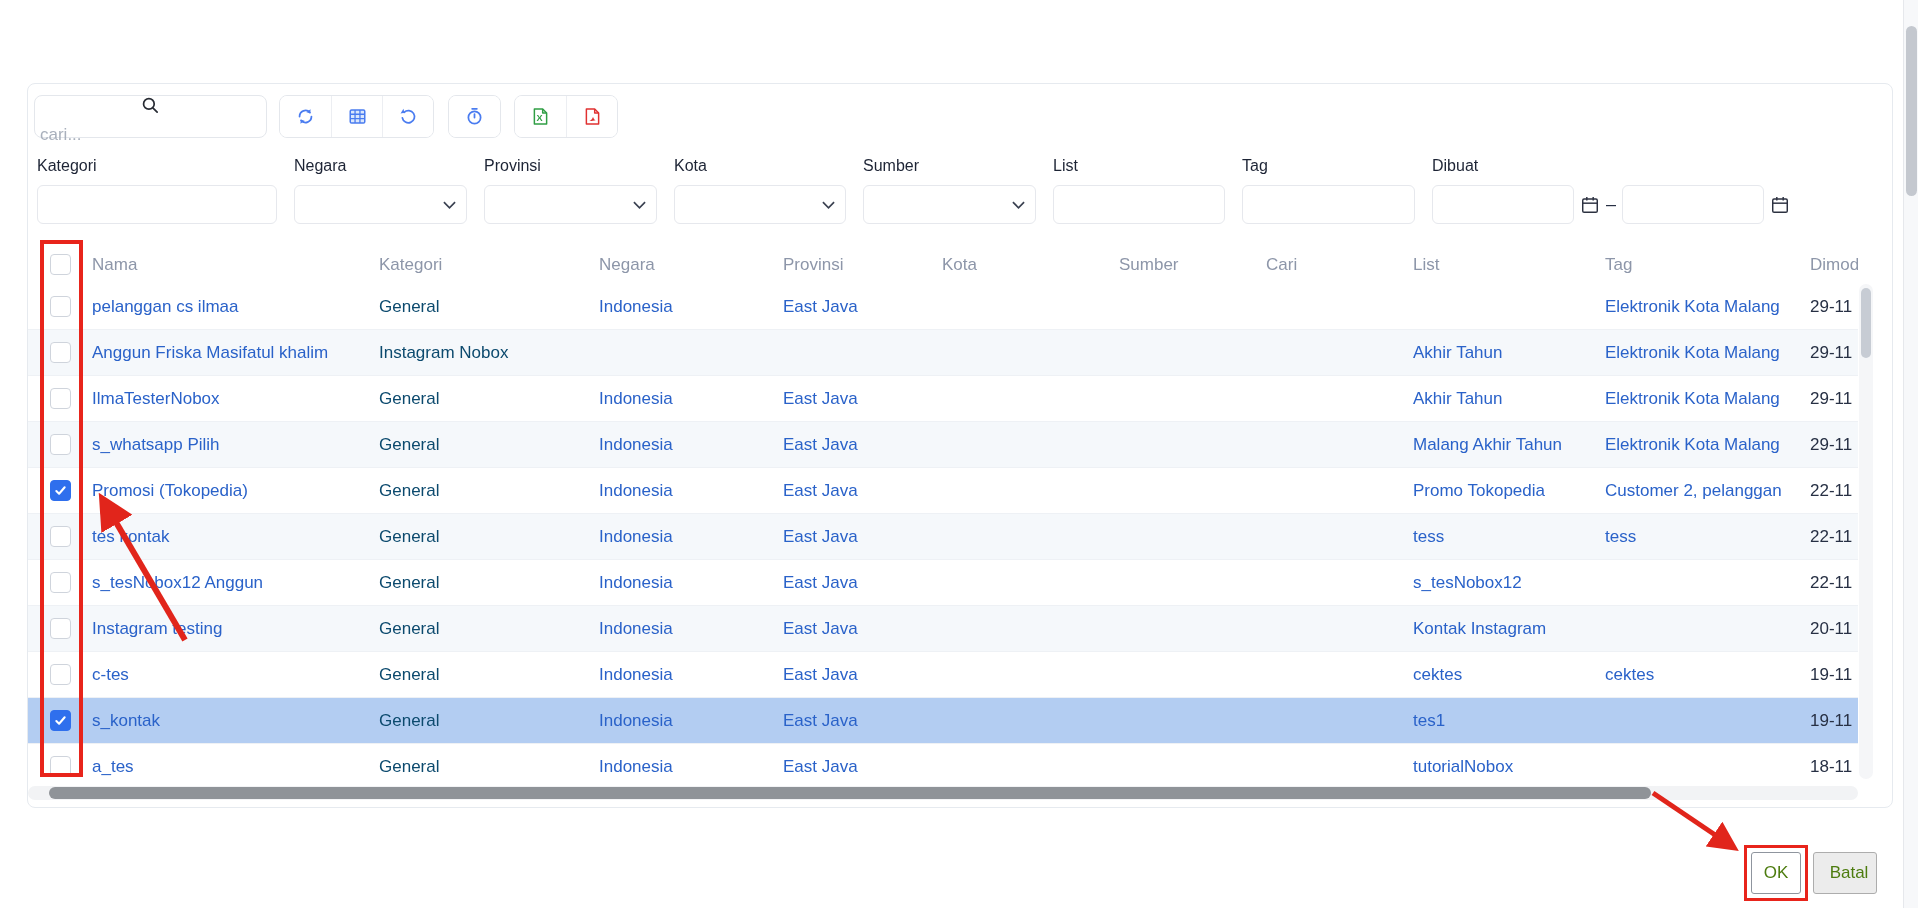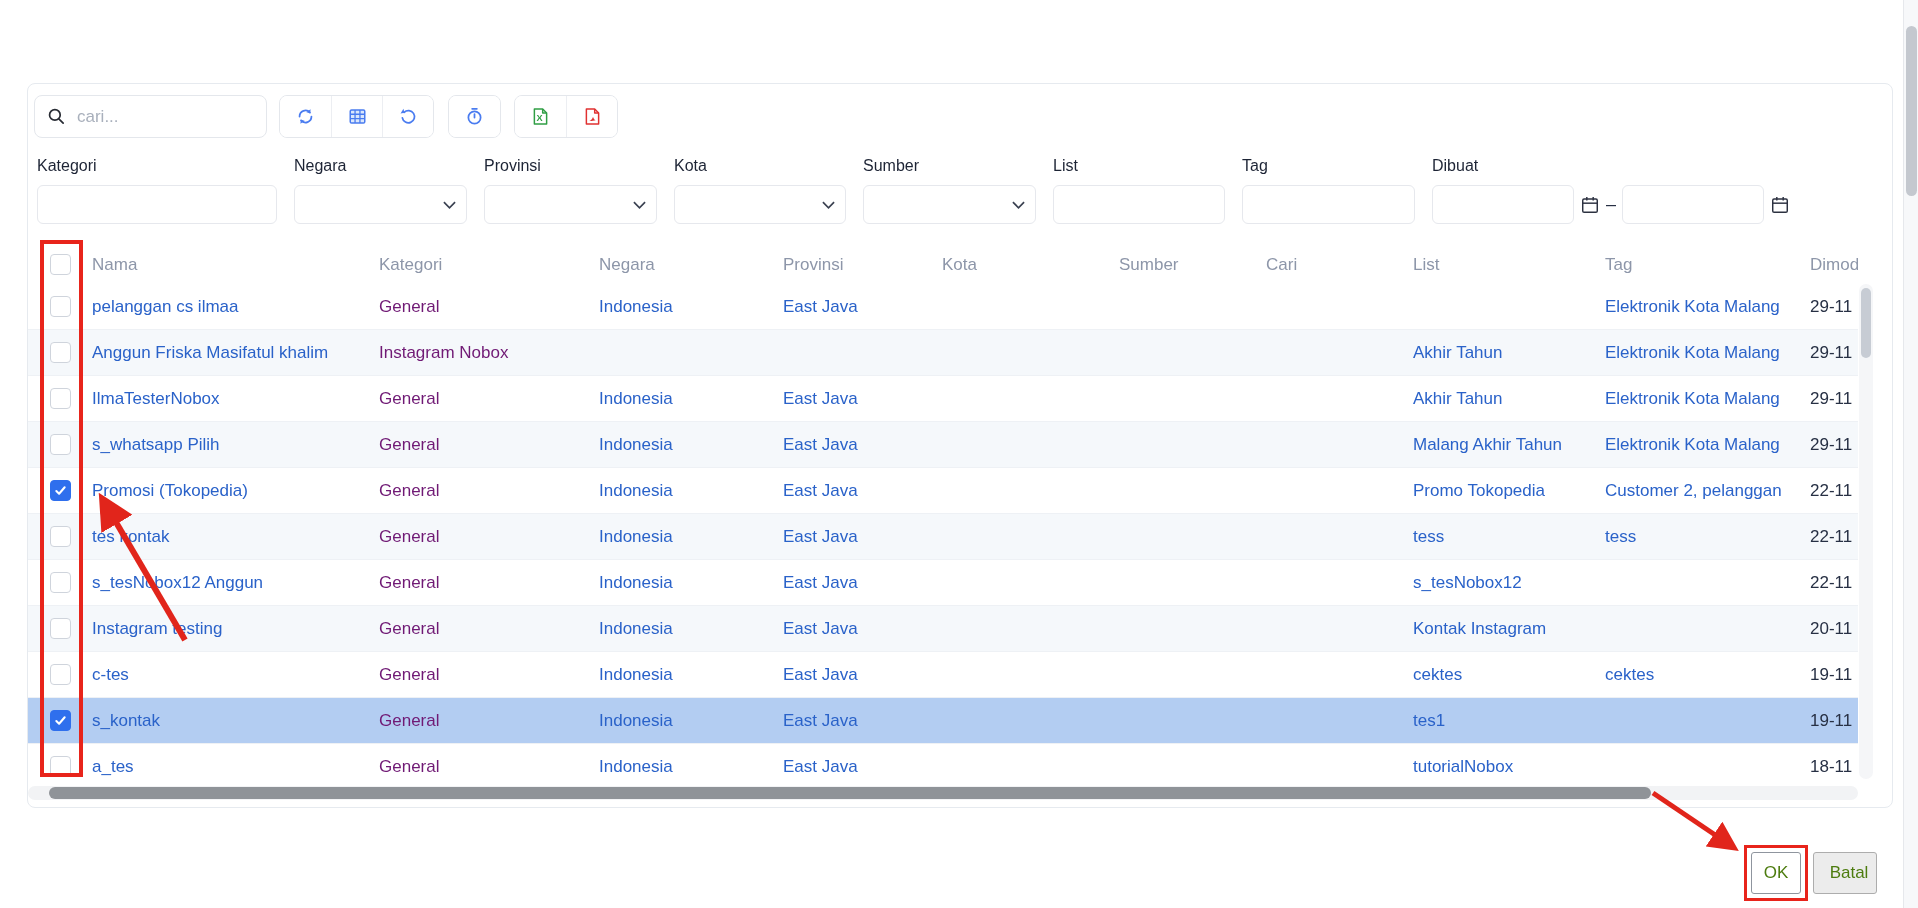--- a/index.html
+++ b/index.html
@@ -14,21 +14,21 @@
   .winbtn{position:absolute;top:17px;width:26px;height:26px;display:flex;align-items:center;
     justify-content:center;cursor:pointer;background:transparent;border:none;padding:0;}
   .winbtn.max{left:1826px;} .winbtn.close{left:1870px;}
 
   
   .panel{position:absolute;left:27px;top:83px;width:1864px;height:723px;border:1px solid #e6eaef;
     border-radius:8px;background:#fff;}
 
   
   .search-wrap{position:absolute;left:34px;top:95px;width:233px;height:43px;border:1px solid #e4e7ec;
-    border-radius:8px;background:#fff;display:flex;align-items:center;padding:0 12px;box-sizing:border-box;gap:9px;}
+    border-radius:8px;background:#fff;display:flex;align-items:center;padding:0 12px;box-sizing:border-box;gap:9px;flex-direction:column;}
   .search-wrap input{border:none;outline:none;flex:1;font-size:17px;color:#273044;min-width:0;
     font-family:inherit;background:transparent;}
   .search-wrap input::placeholder{color:#a9b0bc;}
   .btn-group{position:absolute;top:95px;height:43px;display:flex;border:1px solid #e4e7ec;
     border-radius:8px;background:#fff;box-sizing:border-box;overflow:hidden;}
   .btn-group .tbtn{width:51px;height:41px;display:flex;align-items:center;justify-content:center;
     background:#fff;border:none;border-left:1px solid #eceef2;cursor:pointer;padding:0;}
   .btn-group .tbtn:first-child{border-left:none;}
   #group-1{left:279px;} #group-2{left:448px;} #group-3{left:514px;}
 
@@ -47,21 +47,21 @@
   .thead,.trow{display:grid;grid-template-columns:57px 287px 220px 184px 159px 177px 147px 147px 192px 205px 1fr;
     align-items:center;}
   .thead{position:absolute;left:28px;top:245px;width:1830px;height:39px;border-bottom:1px solid #dfe5ec;}
   .thead .hcell{font-size:17px;color:#8d96a9;font-weight:500;padding-left:7px;white-space:nowrap;overflow:hidden;}
   .tbody{position:absolute;left:28px;top:284px;width:1830px;height:495px;overflow:hidden;}
   .trow{height:45px;border-bottom:1px solid #eef1f5;background:#fff;cursor:pointer;}
   .trow:nth-child(even){background:#f5f8fb;}
   .trow.selected{background:#b3cdf2;}
   .cell{font-size:17px;padding-left:7px;white-space:nowrap;overflow:hidden;}
   .cell.c-link{color:#2a62c9;}
-  .cell.c-gray{color:#701a75;}
+  .cell.c-gray{color:#0c4a6e;}
   .cell.c-date{color:#273044;}
   .cbwrap{display:flex;justify-content:center;}
   .cb{width:21px;height:21px;border:1.5px solid #cfd4dc;border-radius:4px;background:#fff;
     box-sizing:border-box;display:flex;align-items:center;justify-content:center;cursor:pointer;}
   .cb.checked{background:#2f6fed;border-color:#2f6fed;}
 
   
   .vscroll{position:absolute;left:1859px;top:284px;width:14px;height:495px;background:#f5f6f8;border-radius:7px;}
   .vscroll .thumb{position:absolute;left:2px;top:4px;width:10px;height:70px;background:#c7ccd4;border-radius:5px;}
   .hscroll{position:absolute;left:28px;top:786px;width:1830px;height:14px;background:#f2f3f5;border-radius:7px;}

